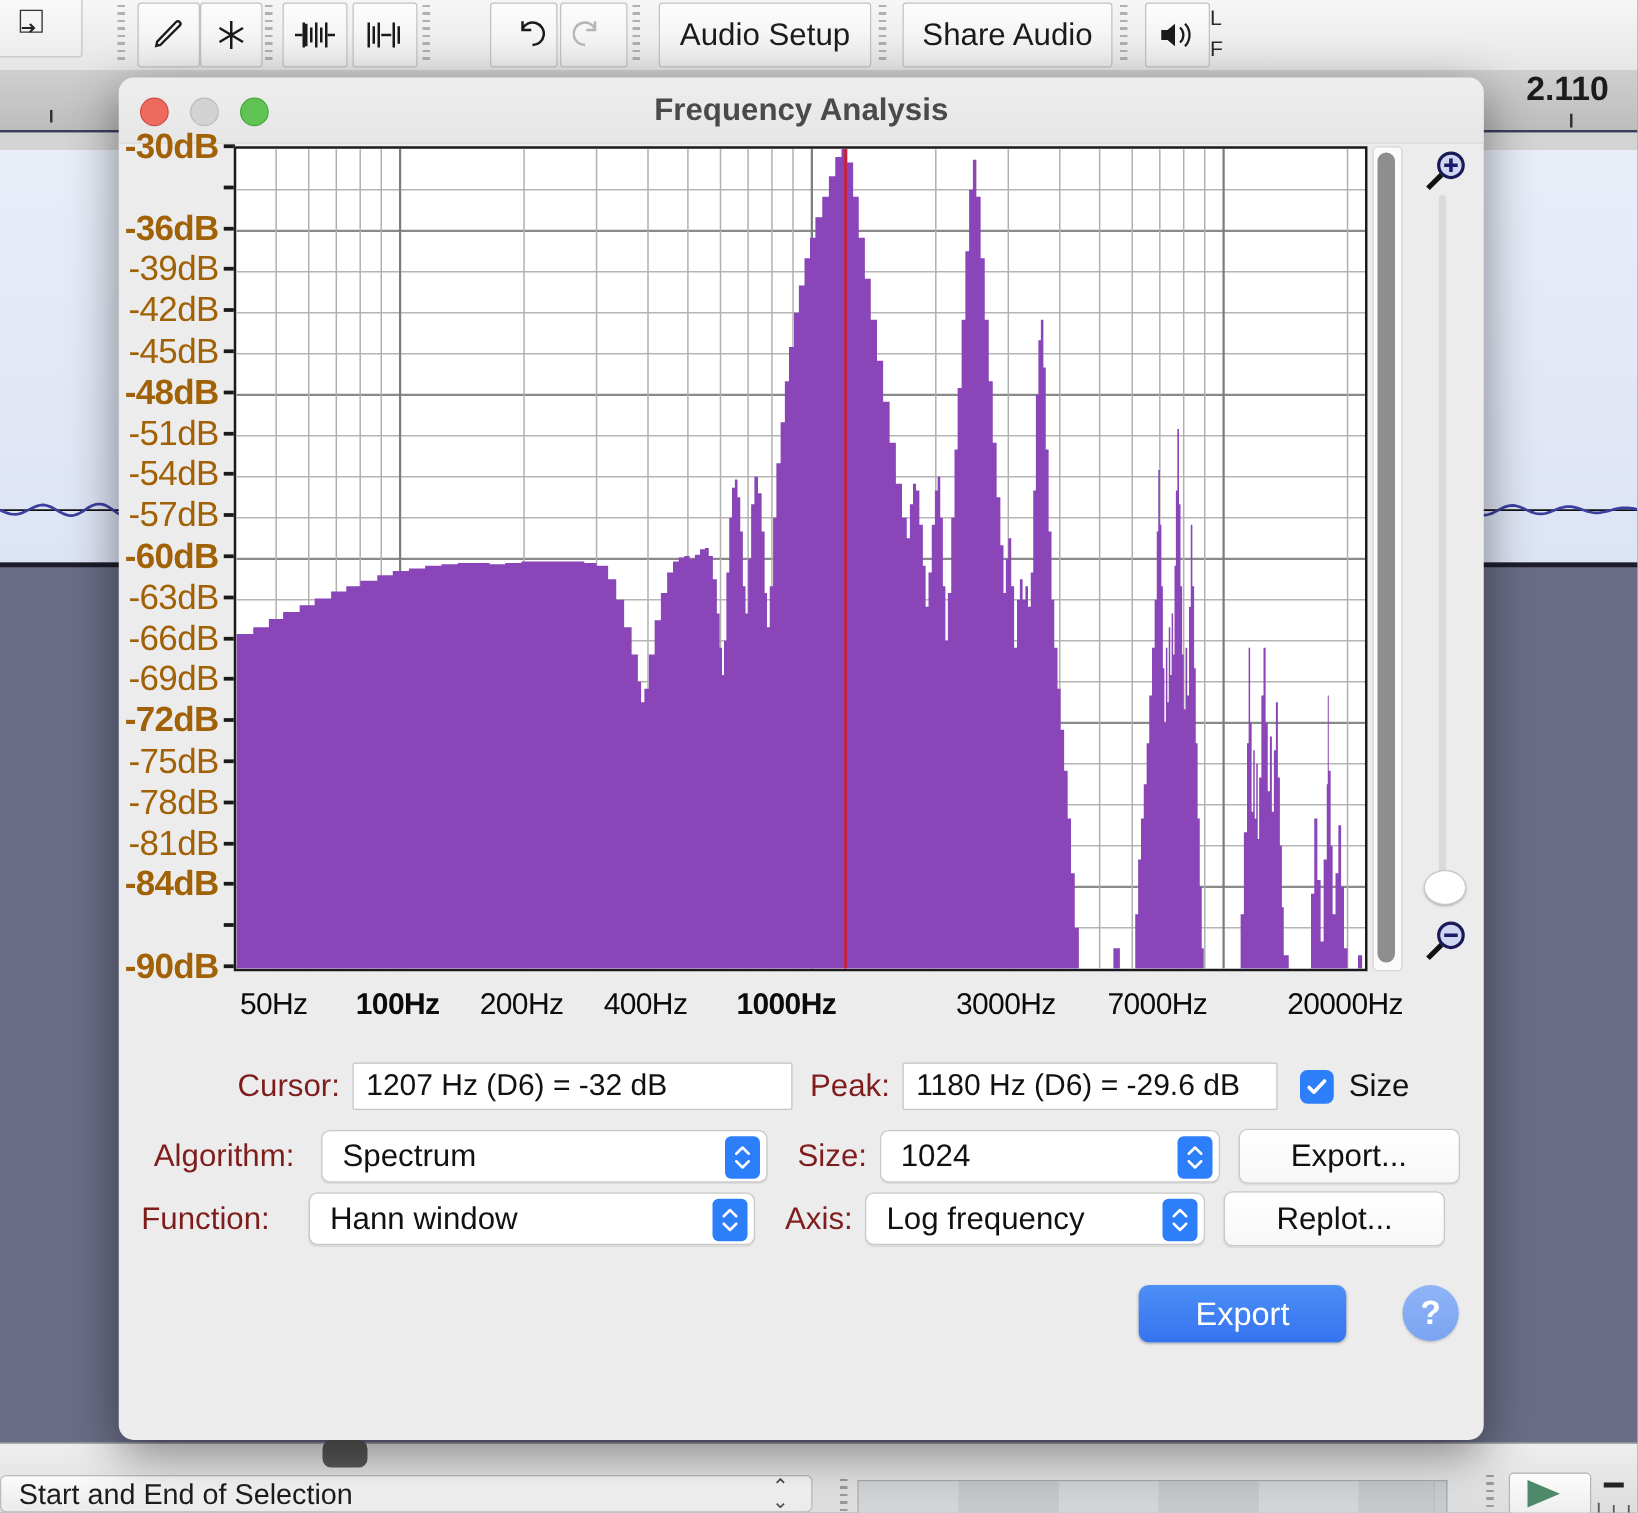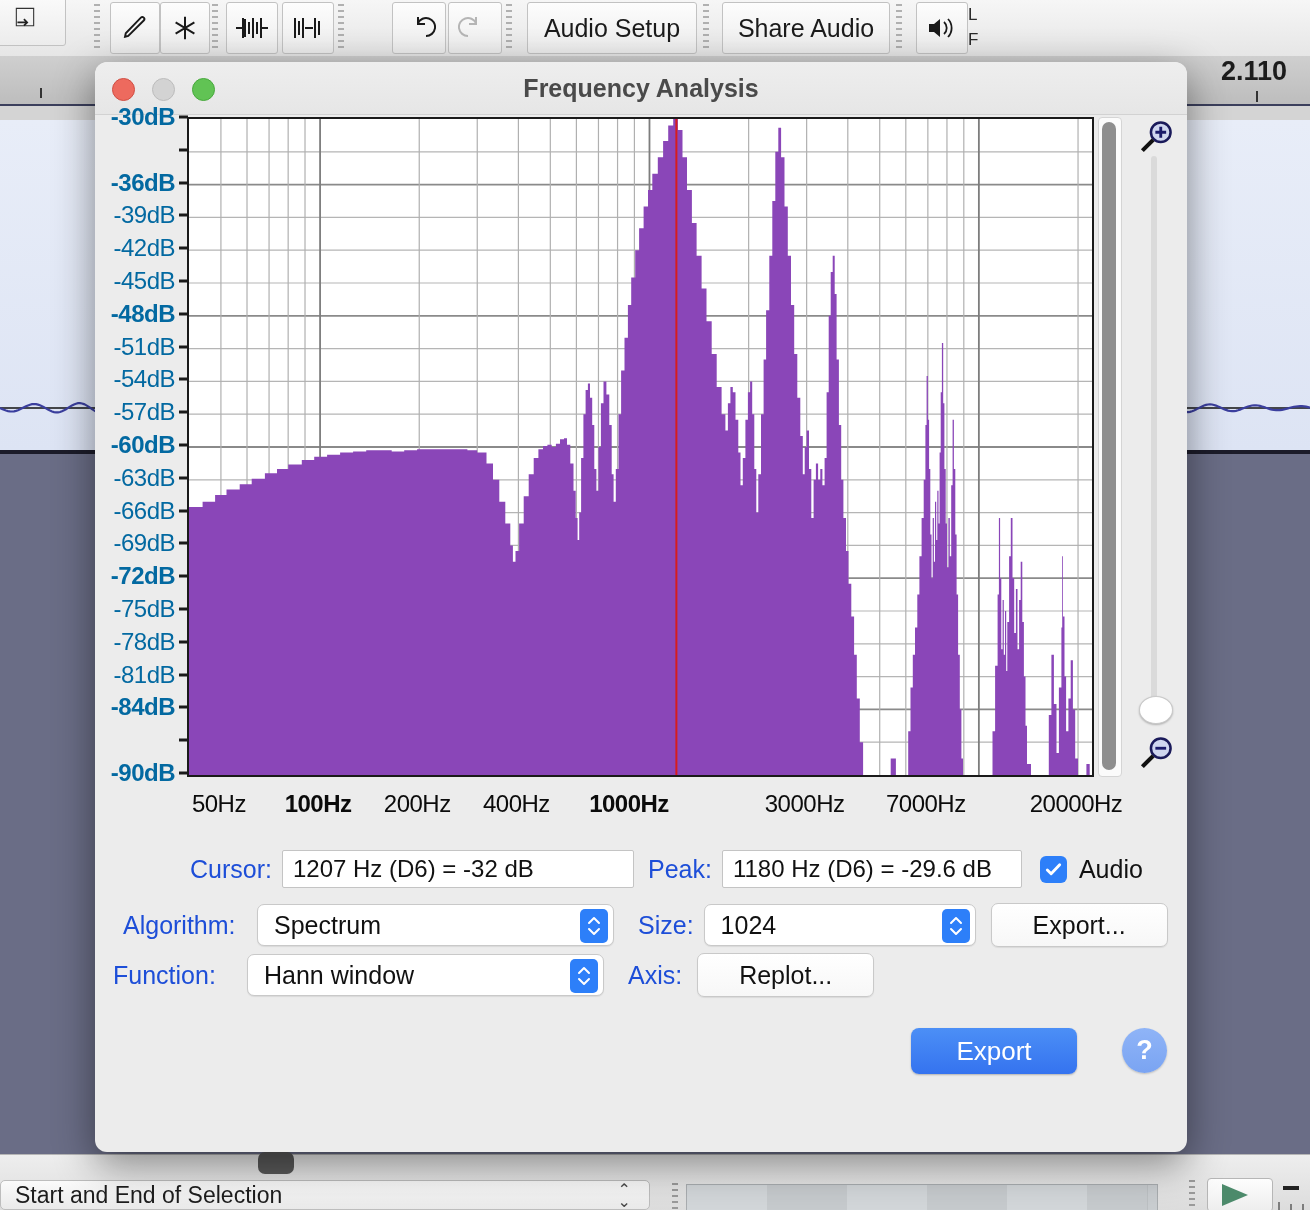--- a/index.html
+++ b/index.html
@@ -64,21 +64,21 @@
     border-bottom:1px solid #d2d2d2;border-top-left-radius:12px;border-top-right-radius:12px;}
   .traffic{position:absolute;top:16px;width:21px;height:21px;border-radius:50%;}
   .tf-red{left:17px;background:#ed6a5e;border:1px solid #d04e43;}
   .tf-yellow{left:57px;background:#d3d3d3;border:1px solid #bcbcbc;}
   .tf-green{left:97px;background:#61c354;border:1px solid #47a93c;}
   .dlg-title{position:absolute;left:0;right:0;top:12px;text-align:center;
     font-size:25px;font-weight:bold;color:#4a4a4a;}
 
   .plot-area{position:absolute;left:0;top:52px;width:1092px;height:730px;}
   .ylabels{position:absolute;left:0;top:0;width:90px;height:720px;}
-  .ylab{position:absolute;right:10px;font-size:24px;color:#0369a1;white-space:nowrap;
+  .ylab{position:absolute;right:10px;font-size:28px;color:#a16207;white-space:nowrap;
     transform:translateY(-50%);letter-spacing:-0.5px;}
   .ylab.maj{font-weight:bold;}
   .ytick{position:absolute;left:84px;width:9px;height:3px;background:#1a1a1a;transform:translateY(-50%);}
   #plotbox{position:absolute;left:92px;top:3px;width:907px;height:660px;
     background:#ffffff;border:2px solid #1a1a1a;box-sizing:border-box;overflow:hidden;}
   #plotbox svg{display:block;}
   .xlabels{position:absolute;left:92px;top:672px;width:907px;height:44px;}
   .xlab{position:absolute;font-size:24px;color:#0b0b0b;white-space:nowrap;transform:translateX(-50%);letter-spacing:-0.5px;}
   .xlab.maj{font-weight:bold;}
 
@@ -86,21 +86,21 @@
     background:#fbfbfb;border:1px solid #d5d5d5;border-radius:4px;}
   .vscroll-thumb{position:absolute;left:3px;top:4px;width:14px;height:648px;background:#8e8e8e;border-radius:7px;}
   .zoom-col{position:absolute;left:1032px;top:0px;width:56px;height:680px;}
   .zoom-track{position:absolute;left:24px;top:42px;width:6px;height:560px;background:#dadada;border-radius:3px;}
   .zoom-knob{position:absolute;left:12px;top:582px;width:32px;height:26px;background:#fff;border:1px solid #c9c9c9;border-radius:50%;box-shadow:0 1px 2px rgba(0,0,0,.25);}
   .mag{position:absolute;left:10px;width:38px;height:38px;}
   .mag-in{top:4px;}
   .mag-out{top:620px;}
 
   .row-cursor{position:absolute;left:0;top:784px;width:1092px;height:46px;display:flex;align-items:center;}
-  .fld-label{font-size:25px;color:#1d4ed8;}
+  .fld-label{font-size:25px;color:#7f1d1d;}
   .txtfield{background:#fff;border:1px solid #c4c4c4;border-radius:2px;
     height:38px;display:flex;align-items:center;padding:0 10px;box-sizing:border-box;
     font-size:24px;color:#111;white-space:nowrap;}
   .chk{width:27px;height:27px;border-radius:6px;background:#2d7ff9;
     display:flex;align-items:center;justify-content:center;}
   .chk svg{display:block;}
   .chk-label{font-size:25px;color:#111;}
 
   .ctlrow{position:absolute;left:0;width:1092px;height:50px;display:flex;align-items:center;}
   .row-algo{top:838px;}
@@ -379,21 +379,21 @@
   <div class="row-cursor">
     <span class="fld-label" style="margin-left:95px;">Cursor:</span>
     <div class="txtfield" style="margin-left:10px;width:352px;">1207 Hz (D6) = -32 dB</div>
     <span class="fld-label" style="margin-left:14px;">Peak:</span>
     <div class="txtfield" style="margin-left:10px;width:300px;">1180 Hz (D6) = -29.6 dB</div>
     <div class="chk" style="margin-left:18px;">
       <svg width="19" height="19" viewBox="0 0 20 20">
         <path d="M3.5 10.5l4 4 9-9.5" fill="none" stroke="#fff" stroke-width="3" stroke-linecap="round" stroke-linejoin="round"></path>
       </svg>
     </div>
-    <span class="chk-label" style="margin-left:12px;">Audio</span>
+    <span class="chk-label" style="margin-left:12px;">Size</span>
   </div>
 
   <div class="ctlrow row-algo">
     <span class="fld-label" style="margin-left:28px;width:130px;">Algorithm:</span>
     <div class="combo" style="margin-left:4px;width:357px;">
       <span>Spectrum</span>
       <span class="stepper">
         <svg width="16" height="26" viewBox="0 0 16 26">
           <path d="M3 10l5-5 5 5M3 16l5 5 5-5" fill="none" stroke="#fff" stroke-width="2" stroke-linecap="round" stroke-linejoin="round"></path>
         </svg>
@@ -415,20 +415,28 @@
     <span class="fld-label" style="margin-left:18px;width:130px;">Function:</span>
     <div class="combo" style="margin-left:4px;width:357px;">
       <span>Hann window</span>
       <span class="stepper">
         <svg width="16" height="26" viewBox="0 0 16 26">
           <path d="M3 10l5-5 5 5M3 16l5 5 5-5" fill="none" stroke="#fff" stroke-width="2" stroke-linecap="round" stroke-linejoin="round"></path>
         </svg>
       </span>
     </div>
     <span class="fld-label" style="margin-left:24px;">Axis:</span>
+    <div class="combo" style="margin-left:10px;width:272px;">
+      <span>Log frequency</span>
+      <span class="stepper">
+        <svg width="16" height="26" viewBox="0 0 16 26">
+          <path d="M3 10l5-5 5 5M3 16l5 5 5-5" fill="none" stroke="#fff" stroke-width="2" stroke-linecap="round" stroke-linejoin="round"></path>
+        </svg>
+      </span>
+    </div>
     <div class="pbtn" style="margin-left:15px;width:175px;">Replot...</div>
   </div>
 
   <div class="footrow">
     <div class="close-btn">Export</div>
     <div class="help-btn">?</div>
   </div>
 </div>
 
 </body></html>

